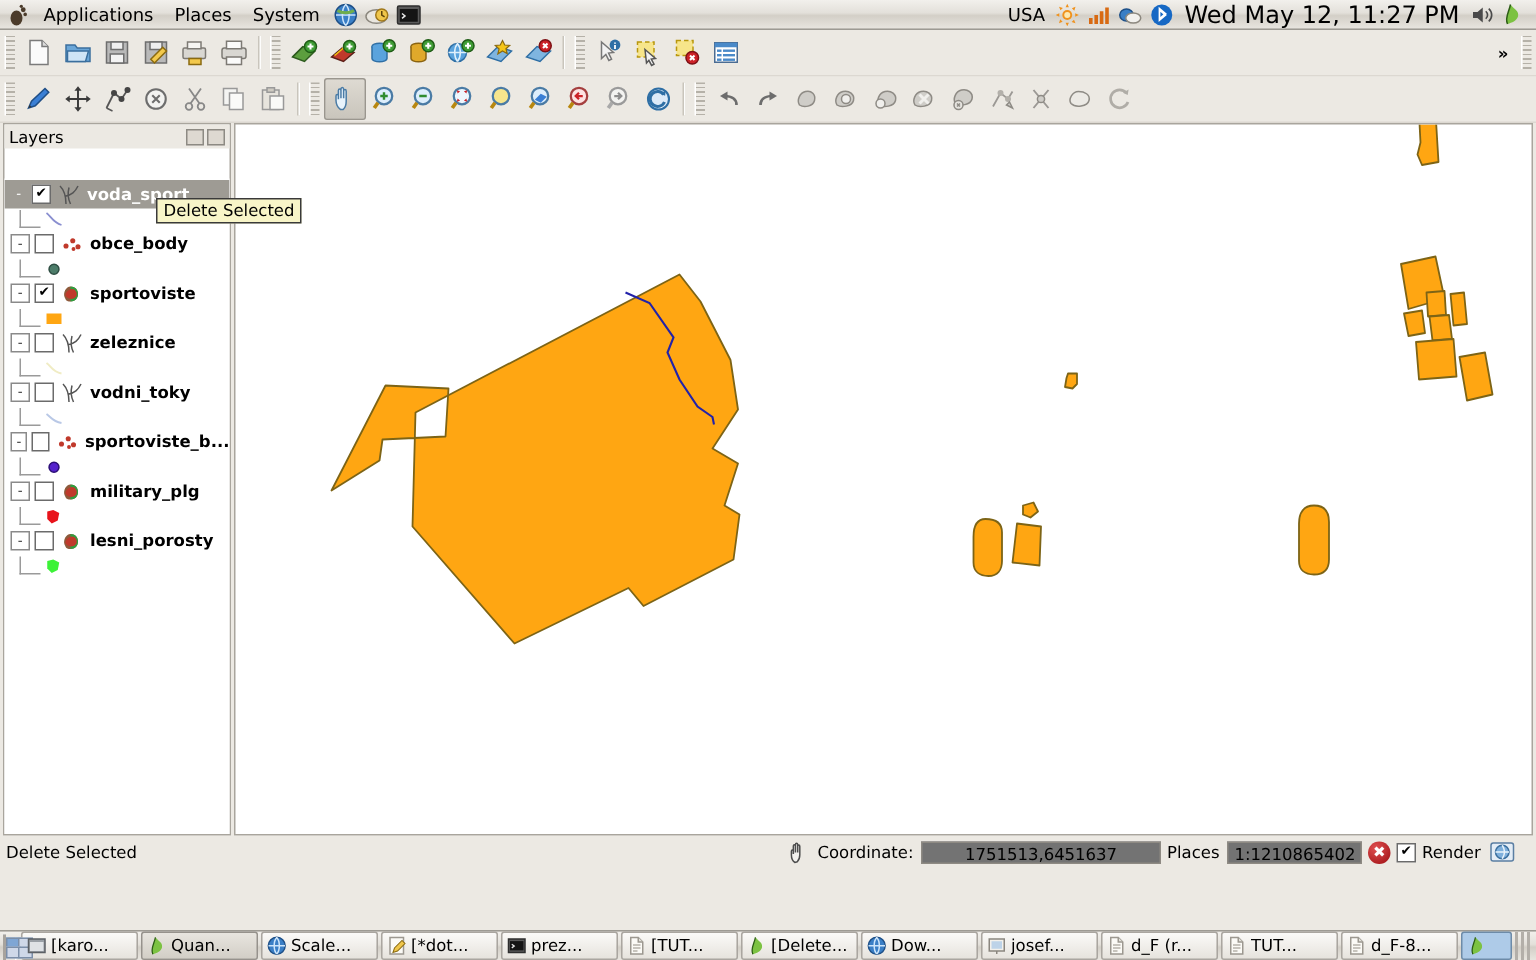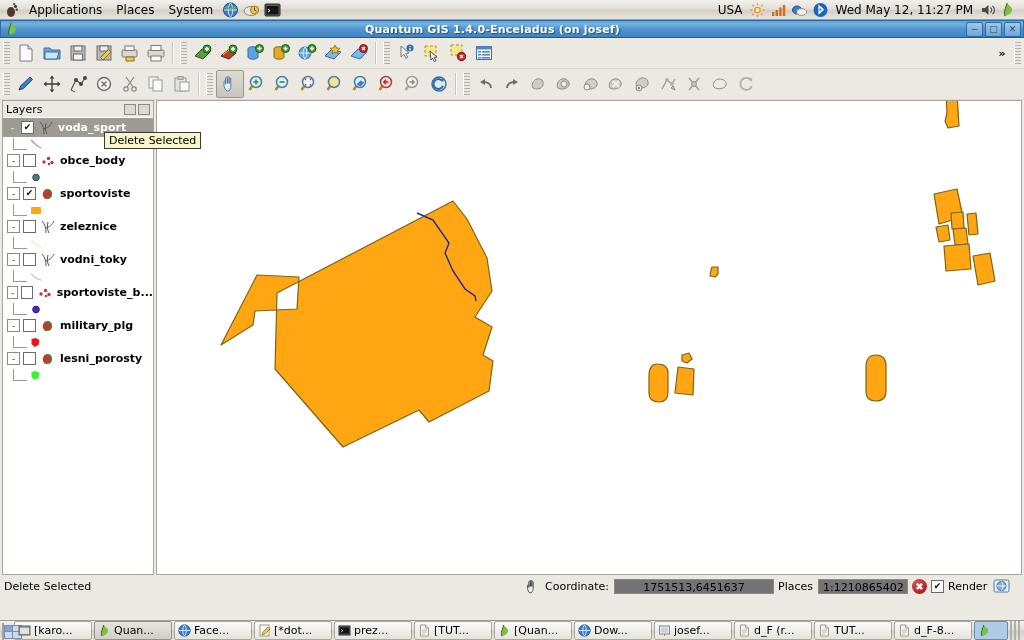--- a/index.html
+++ b/index.html
@@ -14,21 +14,21 @@
   #gnome-panel{
     height:20px;width:1024px;box-sizing:border-box;
     background:linear-gradient(to bottom,#f2f0ec 0%,#e3e0da 45%,#d3cfc7 55%,#e8e5df 100%);
     border-bottom:1px solid #9d9a93;
     display:flex;align-items:center;padding:0 4px;font-size:12px;
   }
   #gnome-panel .pmenu{padding:1px 7px;cursor:default;color:#000;}
   .foot-icon{width:16px;height:16px;position:relative;margin-right:2px;}
   .panel-spacer{flex:1;}
   .tray-icon{width:17px;height:16px;margin:0 2px;position:relative;}
-  .clock{font-size:12px;margin:0 5px;white-space:nowrap;}
+  .clock{font-size:16px;margin:0 5px;white-space:nowrap;}
   .kbd{font-size:12px;margin-right:4px;}
 
   
   #app{
     position:absolute;left:0;top:20px;width:1024px;height:600px;
     background:#ece9e3;box-sizing:border-box;
   }
   #titlebar{
     height:18px;box-sizing:border-box;
     background:linear-gradient(to bottom,#5f9fd4 0%,#74b2e2 18%,#4f93cd 52%,#3f84c2 100%);
@@ -58,21 +58,21 @@
     border-left:1px solid #fff;}
   .tbtn{width:26px;height:26px;display:flex;align-items:center;justify-content:center;position:relative;}
   .tbtn.active{border:1px solid #9a968e;background:linear-gradient(to bottom,#dedad2,#c9c5bc);border-radius:2px;}
   .tb-sep{width:1px;height:22px;background:#c9c5bc;border-right:1px solid #fdfdfc;margin:0 3px;}
   .chev{width:18px;text-align:center;font-weight:bold;font-size:11px;}
 
   
   #main{display:flex;height:475px;background:#ece9e3;padding:0 2px;box-sizing:border-box;}
   #legend{
     width:152px;background:#fff;border:1px solid #a9a59d;box-sizing:border-box;
-    display:flex;flex-direction:column;
+    display:flex;flex-direction:column;gap:20px;
   }
   #legend-head{height:16px;display:flex;align-items:center;justify-content:space-between;
     background:#ece9e3;padding:0 3px;font-size:11px;}
   .lg-btn{width:10px;height:9px;border:1px solid #8d8a83;background:#ded9d1;margin-left:2px;}
   #legend-body{flex:1;overflow:hidden;padding-top:1px;background:#fff;}
   .lyr{height:19px;display:flex;align-items:center;padding-left:4px;}
   .lyr.sel{background:#9e9b94;}
   .lyr .exp{width:11px;height:11px;border:1px solid #8a8a8a;background:#fff;
     display:flex;align-items:center;justify-content:center;font-size:9px;line-height:8px;color:#333;margin-right:3px;}
   .lyr.sel .exp{border:none;background:transparent;color:#fff;}
@@ -206,32 +206,20 @@
   <span class="tray-icon">
     <svg width="14" height="15" viewBox="0 0 14 15">
         <path d="M4 14C2 10 5 6 6 1c2 3 6 4 5 8-1 3-4 4-7 5z" fill="#7cc242"></path>
         <path d="M6 1c-1 5-4 9-2 13" fill="none" stroke="#2d5d16" stroke-width="1"></path>
       </svg>
   </span>
 </div>
 
 <div id="app">
 
-  <div id="titlebar">
-    <span class="qgis-logo">
-      <svg width="14" height="14" viewBox="0 0 14 15">
-          <path d="M4 14C2 10 5 6 6 1c2 3 6 4 5 8-1 3-4 4-7 5z" fill="#7cc242"></path>
-          <path d="M6 1c-1 5-4 9-2 13" fill="none" stroke="#2d5d16" stroke-width="1"></path>
-        </svg>
-    </span>
-    <span class="title">Quantum GIS 1.4.0-Enceladus (on josef)</span>
-    <span class="winbtn">−</span>
-    <span class="winbtn">□</span>
-    <span class="winbtn">✕</span>
-  </div>
 
 
   <div class="toolbar-row">
     <span class="grip"></span>
     <span class="tbtn">
       <svg width="20" height="20" viewBox="0 0 20 20">
           <path d="M4 2h8l4 4v12H4z" fill="#fbfbfb" stroke="#7b7b7b"></path>
           <path d="M12 2v4h4" fill="#dcdcdc" stroke="#7b7b7b"></path>
         </svg>
     </span>
@@ -839,21 +827,21 @@
           <path d="M4 14C2 10 5 6 6 1c2 3 6 4 5 8-1 3-4 4-7 5z" fill="#7cc242"></path>
           <path d="M6 1c-1 5-4 9-2 13" fill="none" stroke="#2d5d16"></path>
         </svg></span>
     <span class="lbl">Quan...</span>
   </span>
   <span class="tb-task">
     <span class="ico"><svg width="13" height="13" viewBox="0 0 13 13">
           <circle cx="6.5" cy="6.5" r="5.6" fill="#3a7fc6" stroke="#1d4f87"></circle>
           <path d="M1 6.5h11M6.5 1c2.3 2.4 2.3 8.6 0 11M6.5 1c-2.3 2.4-2.3 8.6 0 11" fill="none" stroke="#cde5fa"></path>
         </svg></span>
-    <span class="lbl">Face...</span>
+    <span class="lbl">Scale...</span>
   </span>
   <span class="tb-task">
     <span class="ico"><svg width="13" height="13" viewBox="0 0 13 13">
           <rect x="2" y="1" width="9" height="11" fill="#fbfaf6" stroke="#9c9890"></rect>
           <path d="M4 11l1-3 5-5 2 2-5 5z" fill="#f0c64a" stroke="#8a6a10" stroke-width=".7"></path>
         </svg></span>
     <span class="lbl">[*dot...</span>
   </span>
   <span class="tb-task">
     <span class="ico"><svg width="13" height="13" viewBox="0 0 13 13">
@@ -871,21 +859,21 @@
             <path d="M4 6h5M4 8h5M4 10h3"></path>
           </g>
         </svg></span>
     <span class="lbl">[TUT...</span>
   </span>
   <span class="tb-task">
     <span class="ico"><svg width="13" height="13" viewBox="0 0 14 15">
           <path d="M4 14C2 10 5 6 6 1c2 3 6 4 5 8-1 3-4 4-7 5z" fill="#7cc242"></path>
           <path d="M6 1c-1 5-4 9-2 13" fill="none" stroke="#2d5d16"></path>
         </svg></span>
-    <span class="lbl">[Quan...</span>
+    <span class="lbl">[Delete...</span>
   </span>
   <span class="tb-task">
     <span class="ico"><svg width="13" height="13" viewBox="0 0 13 13">
           <circle cx="6.5" cy="6.5" r="5.6" fill="#3a7fc6" stroke="#1d4f87"></circle>
           <path d="M1 6.5h11M6.5 1c2.3 2.4 2.3 8.6 0 11M6.5 1c-2.3 2.4-2.3 8.6 0 11" fill="none" stroke="#cde5fa"></path>
         </svg></span>
     <span class="lbl">Dow...</span>
   </span>
   <span class="tb-task">
     <span class="ico"><svg width="13" height="13" viewBox="0 0 13 13">

